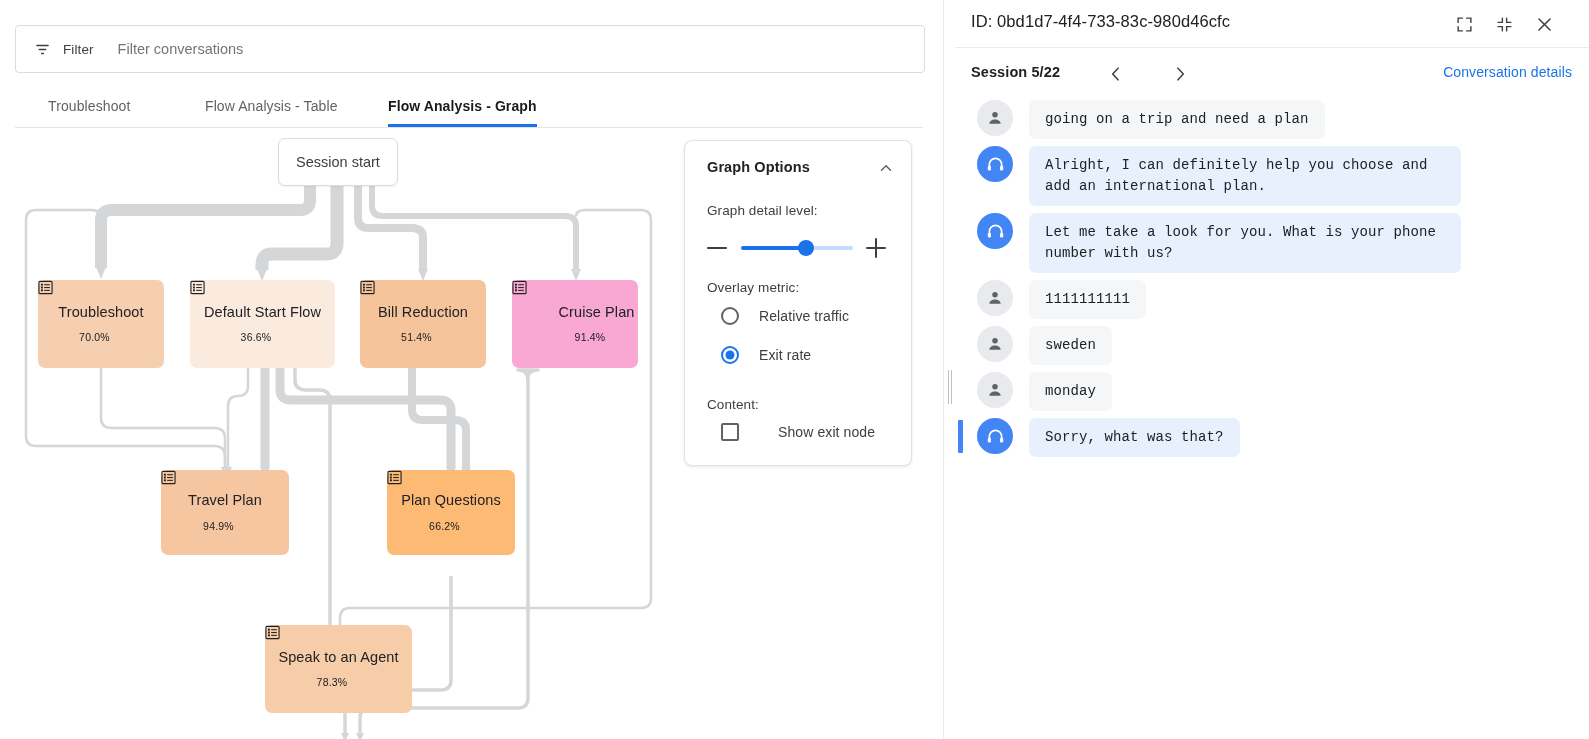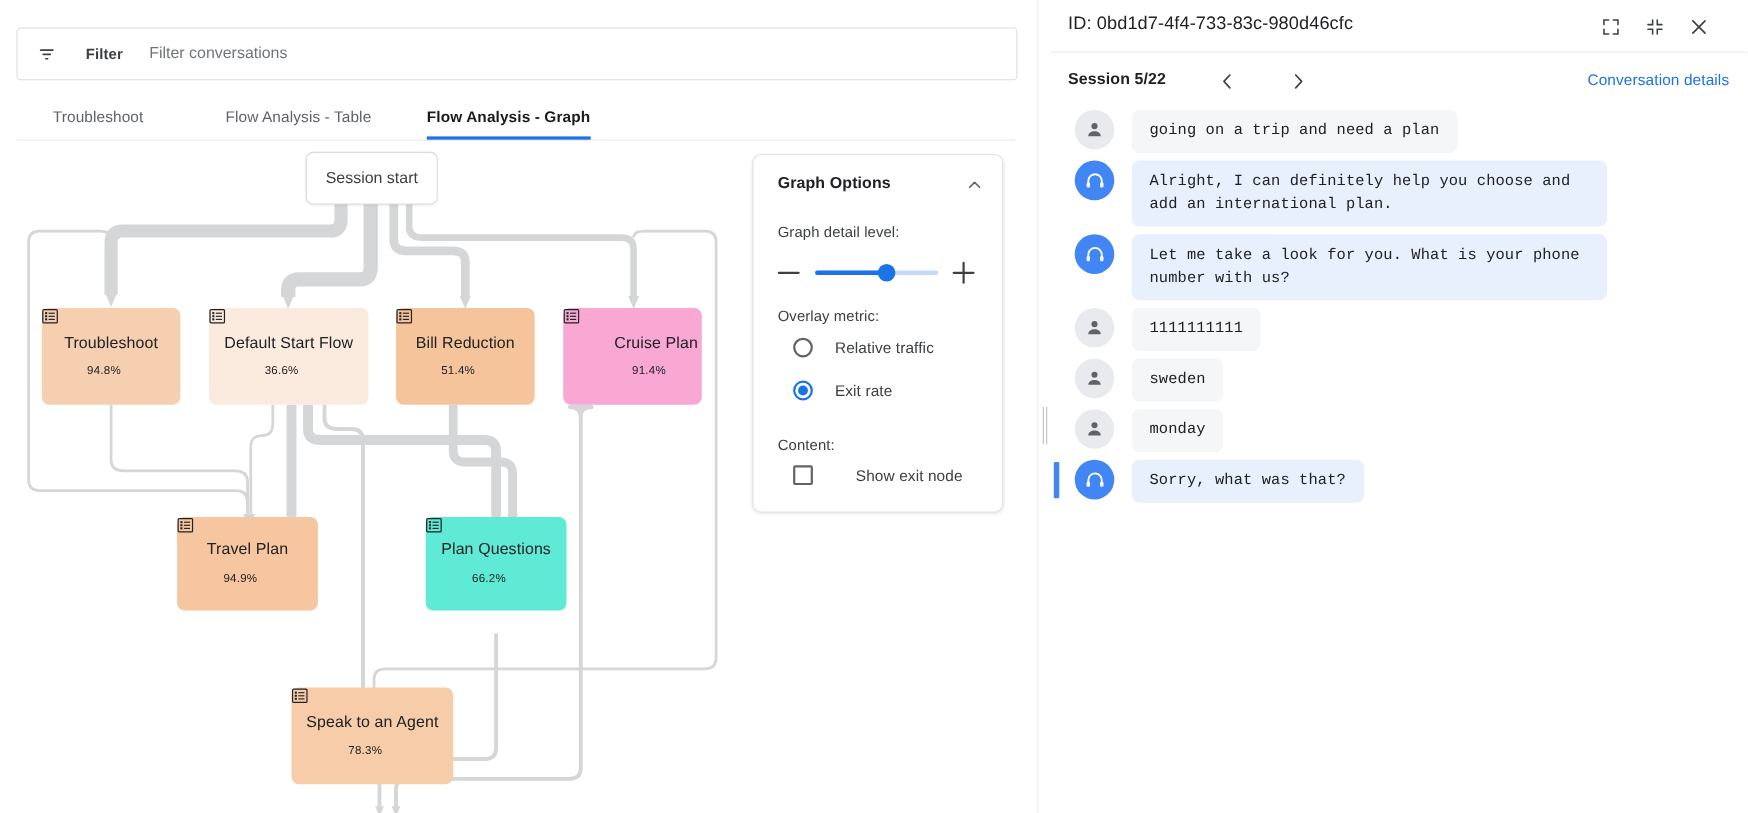--- a/index.html
+++ b/index.html
@@ -14,21 +14,21 @@
 
   
   #left-pane{position:absolute;left:0;top:0;width:945px;height:739px;background:#fff;overflow:hidden;}
 
   .filter-bar{
     position:absolute;left:15px;top:25px;width:908px;height:46px;
     border:1px solid #dadce0;border-radius:4px;background:#fff;
     display:flex;align-items:center;
   }
   .filter-icon{margin-left:17px;display:flex;align-items:center;}
-  .filter-label{font-size:13.5px;font-weight:700;color:#3c4043;margin-left:26px;letter-spacing:.1px;}
+  .filter-label{font-size:13.5px;font-weight:400;color:#3c4043;margin-left:11px;letter-spacing:.1px;}
   .filter-input{
     margin-left:22px;border:none;outline:none;background:transparent;
     font-family:inherit;font-size:14.5px;color:#5f6368;width:640px;height:30px;
   }
   .filter-input::placeholder{color:#70757a;}
 
   .tabs{position:absolute;left:15px;top:88px;width:908px;height:39px;border-bottom:1px solid #e3e5e8;}
   .tab{
     position:absolute;top:0;height:39px;display:flex;align-items:flex-start;
     font-size:14px;color:#5f6368;padding-top:10px;cursor:pointer;letter-spacing:.1px;
@@ -199,21 +199,21 @@
         </g>
       </svg>
 
       <div class="start-node" style="left:278px;top:10px;width:118px;height:46px;">
         <span>Session start</span>
       </div>
 
       <div class="node" style="left:38px;top:152px;width:126px;height:88px;background:#f5cfb0;">
         <span class="nlabel">Troubleshoot</span>
         <span class="nmetrics">
-          <span class="npct">94.8%</span>
+          <span class="npct">70.0%</span>
           <span>
             <svg width="15" height="15" viewBox="0 0 16 16" fill="none" stroke="#202124" stroke-width="1.2">
               <rect x="1" y="1.5" width="14" height="13" rx="1"></rect>
               <rect x="3.2" y="4" width="2" height="2" fill="#202124" stroke="none"></rect>
               <rect x="3.2" y="7" width="2" height="2" fill="#202124" stroke="none"></rect>
               <rect x="3.2" y="10" width="2" height="2" fill="#202124" stroke="none"></rect>
               <rect x="6.6" y="4.5" width="6" height="1.1" fill="#202124" stroke="none"></rect>
               <rect x="6.6" y="7.5" width="6" height="1.1" fill="#202124" stroke="none"></rect>
               <rect x="6.6" y="10.5" width="6" height="1.1" fill="#202124" stroke="none"></rect>
             </svg>
@@ -286,21 +286,21 @@
               <rect x="3.2" y="7" width="2" height="2" fill="#202124" stroke="none"></rect>
               <rect x="3.2" y="10" width="2" height="2" fill="#202124" stroke="none"></rect>
               <rect x="6.6" y="4.5" width="6" height="1.1" fill="#202124" stroke="none"></rect>
               <rect x="6.6" y="7.5" width="6" height="1.1" fill="#202124" stroke="none"></rect>
               <rect x="6.6" y="10.5" width="6" height="1.1" fill="#202124" stroke="none"></rect>
             </svg>
           </span>
         </span>
       </div>
 
-      <div class="node" style="left:387px;top:342px;width:128px;height:85px;background:#5eead4;">
+      <div class="node" style="left:387px;top:342px;width:128px;height:85px;background:#fdba74;">
         <span class="nlabel">Plan Questions</span>
         <span class="nmetrics">
           <span class="npct">66.2%</span>
           <span>
             <svg width="15" height="15" viewBox="0 0 16 16" fill="none" stroke="#202124" stroke-width="1.2">
               <rect x="1" y="1.5" width="14" height="13" rx="1"></rect>
               <rect x="3.2" y="4" width="2" height="2" fill="#202124" stroke="none"></rect>
               <rect x="3.2" y="7" width="2" height="2" fill="#202124" stroke="none"></rect>
               <rect x="3.2" y="10" width="2" height="2" fill="#202124" stroke="none"></rect>
               <rect x="6.6" y="4.5" width="6" height="1.1" fill="#202124" stroke="none"></rect>

